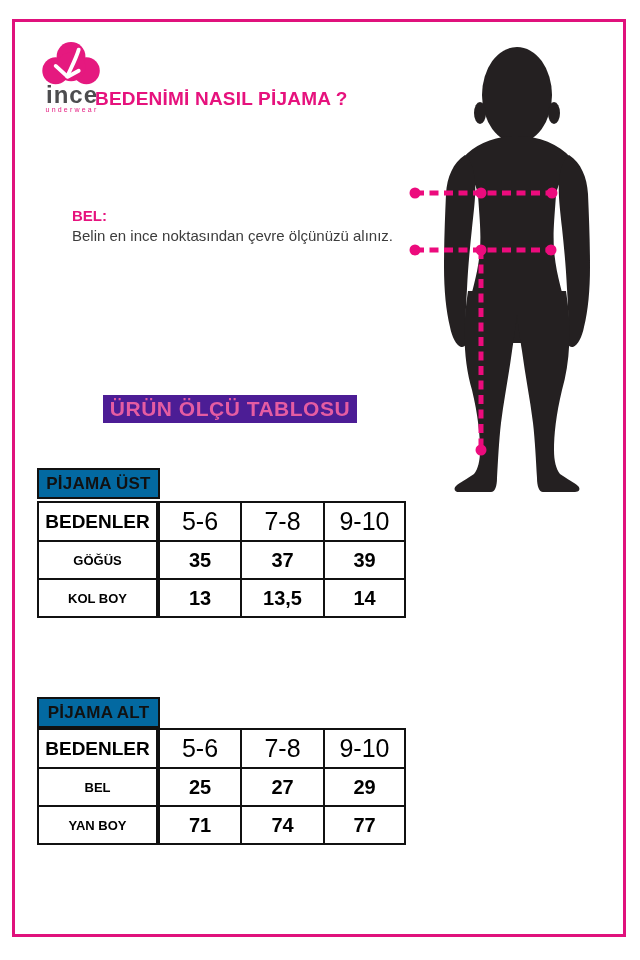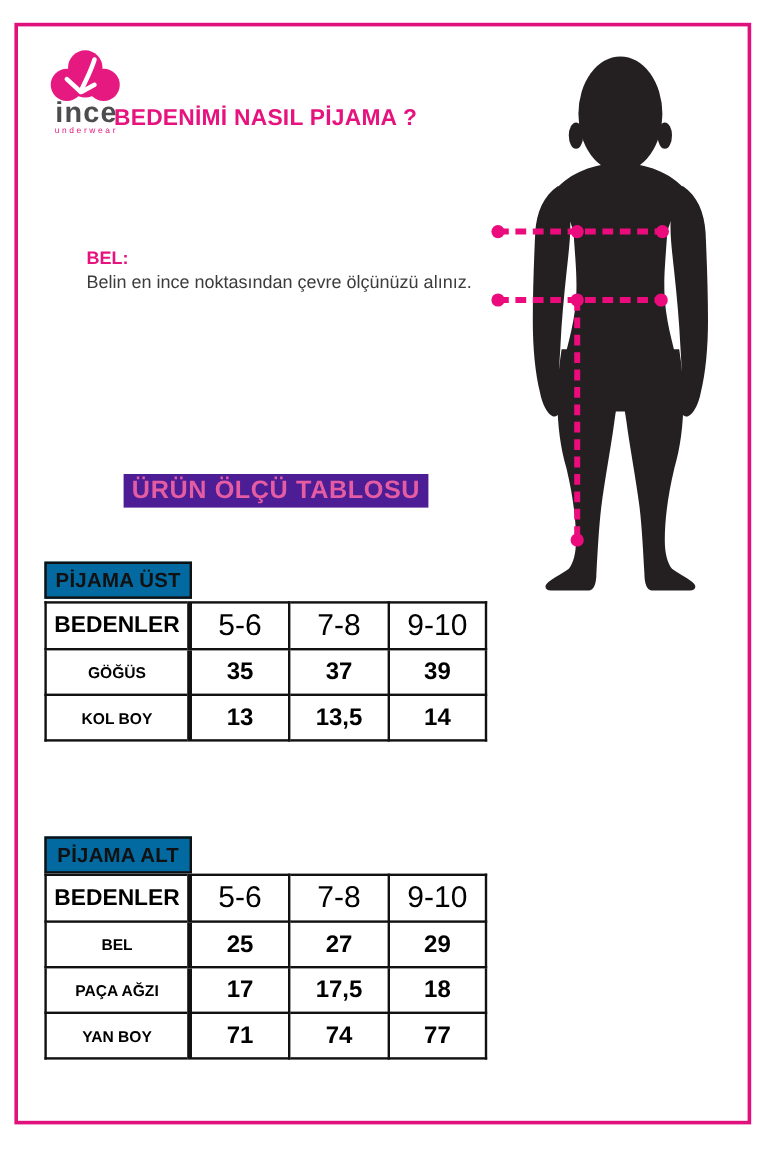--- a/index.html
+++ b/index.html
@@ -161,26 +161,20 @@
       <td class="c2 hdr-size">7-8</td>
       <td class="c3 hdr-size">9-10</td>
     </tr>
     <tr class="row">
       <td class="c0 row-label">BEL</td>
       <td class="c1 row-val">25</td>
       <td class="c2 row-val">27</td>
       <td class="c3 row-val">29</td>
     </tr>
     <tr class="row">
-      <td class="c0 row-label">PAÇA AĞZI</td>
-      <td class="c1 row-val">17</td>
-      <td class="c2 row-val">17,5</td>
-      <td class="c3 row-val">18</td>
-    </tr>
-    <tr class="row">
       <td class="c0 row-label">YAN BOY</td>
       <td class="c1 row-val">71</td>
       <td class="c2 row-val">74</td>
       <td class="c3 row-val">77</td>
     </tr>
   </tbody>
     </table>
 </div>
 
 </body></html>

